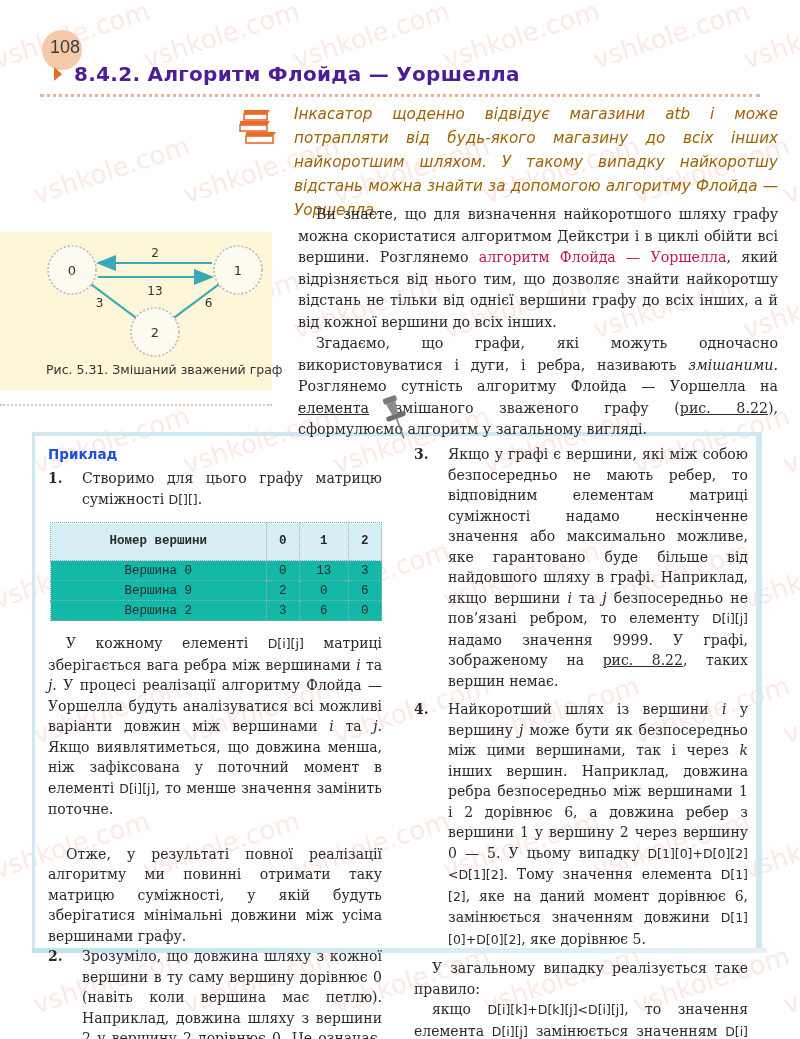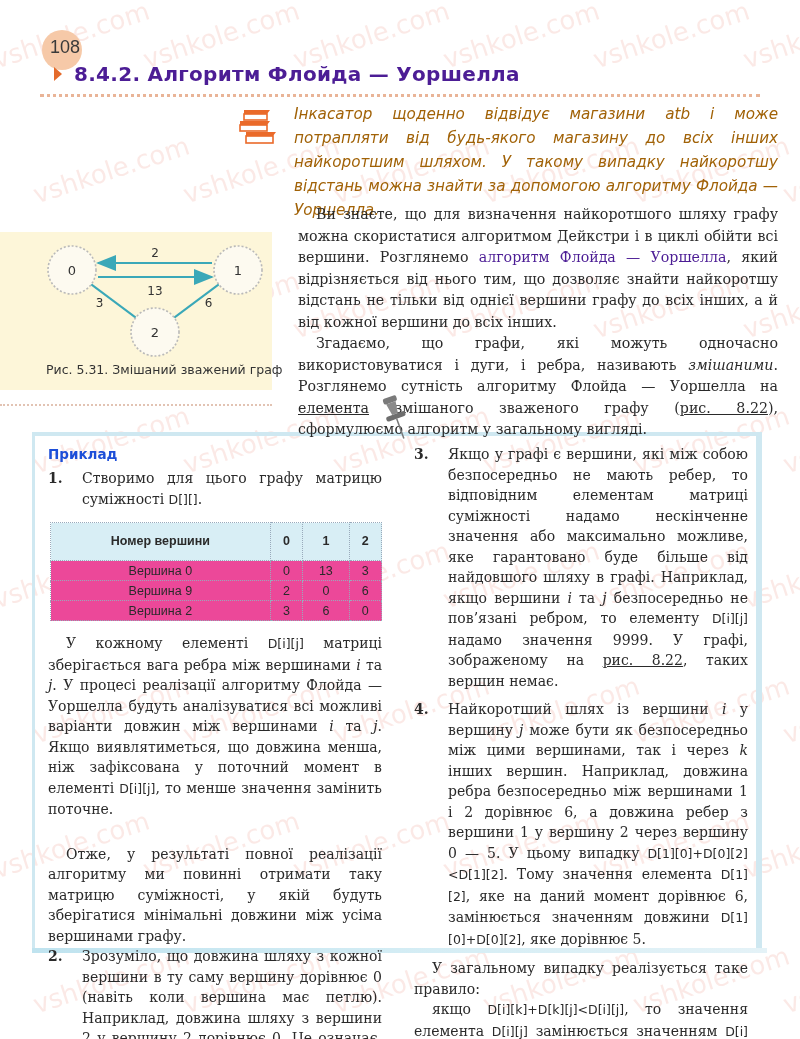--- a/index.html
+++ b/index.html
@@ -37,21 +37,21 @@
   }
   .figure-svg { position: absolute; left: 0; top: 0; }
   .figure-caption {
     position: absolute; left: 46px; top: 362px; z-index: 2;
     font-family: "DejaVu Sans", sans-serif; font-size: 12.5px; color: #333;
   }
   .figure-rule { position: absolute; left: 0; top: 404px; width: 272px; border-top: 2px dotted #e2c3b3; z-index: 2; }
 
   .body-col { position: absolute; left: 298px; top: 204px; width: 480px; z-index: 2; font-size: 14.2px; line-height: 21.5px; text-align: justify; }
   .body-col p { text-indent: 18px; }
-  .link-blue { color: #4c1d95; }
+  .link-blue { color: #be185d; }
   .under { text-decoration: underline; }
 
   .pushpin { position: absolute; left: 380px; top: 394px; width: 30px; height: 48px; z-index: 3; }
 
   .example-box {
     position: absolute; left: 32px; top: 432px; width: 730px; height: 520px;
     border-left: 3px solid #cfe8f1; border-right: 6px solid #cfe8f1; border-top: 4px solid #cfe8f1;
     z-index: 1;
   }
   .example-bottom {
@@ -64,23 +64,23 @@
   }
   .left-col { position: absolute; left: 48px; top: 468px; width: 334px; z-index: 2; font-size: 14px; line-height: 20.5px; text-align: justify; }
   .right-col { position: absolute; left: 414px; top: 444px; width: 334px; z-index: 2; font-size: 14px; line-height: 20.5px; text-align: justify; }
   .num-item { display: flex; }
   .num-item .n { width: 34px; flex: none; font-weight: bold; }
   .num-item .t { flex: 1; }
   .para { text-indent: 18px; }
   .sans-inline { font-family: "DejaVu Sans", sans-serif; font-size: 12.5px; }
   .ital { font-style: italic; }
 
-  .matrix { border-collapse: collapse; margin: 12px 8px 12px 2px; width: 332px; font-family: Liberation Sans, sans-serif; font-size: 12.5px; text-align: center; }
+  .matrix { border-collapse: collapse; margin: 12px 8px 12px 2px; width: 332px; font-family: Liberation Mono, monospace; font-size: 12.5px; text-align: center; }
   .matrix th { background: #d8eef5; font-weight: bold; padding: 2px 4px; border: 1px dotted #9ab; line-height: 15px; height: 38px; }
-  .matrix td { background: #ec4899; border: 1px dotted #9ab; height: 20px; line-height: 18px; padding: 0 4px; }
+  .matrix td { background: #14b8a6; border: 1px dotted #9ab; height: 20px; line-height: 18px; padding: 0 4px; }
   .matrix td.rl { text-align: center; }
 </style>
 </head>
 <body>
 
 <div class="wm-layer" id="wm-layer">
     <span class="wm" style="left: -10px; top: 20px;">vshkole.com</span>
     <span class="wm" style="left: 140px; top: 20px;">vshkole.com</span>
     <span class="wm" style="left: 290px; top: 20px;">vshkole.com</span>
     <span class="wm" style="left: 440px; top: 20px;">vshkole.com</span>

